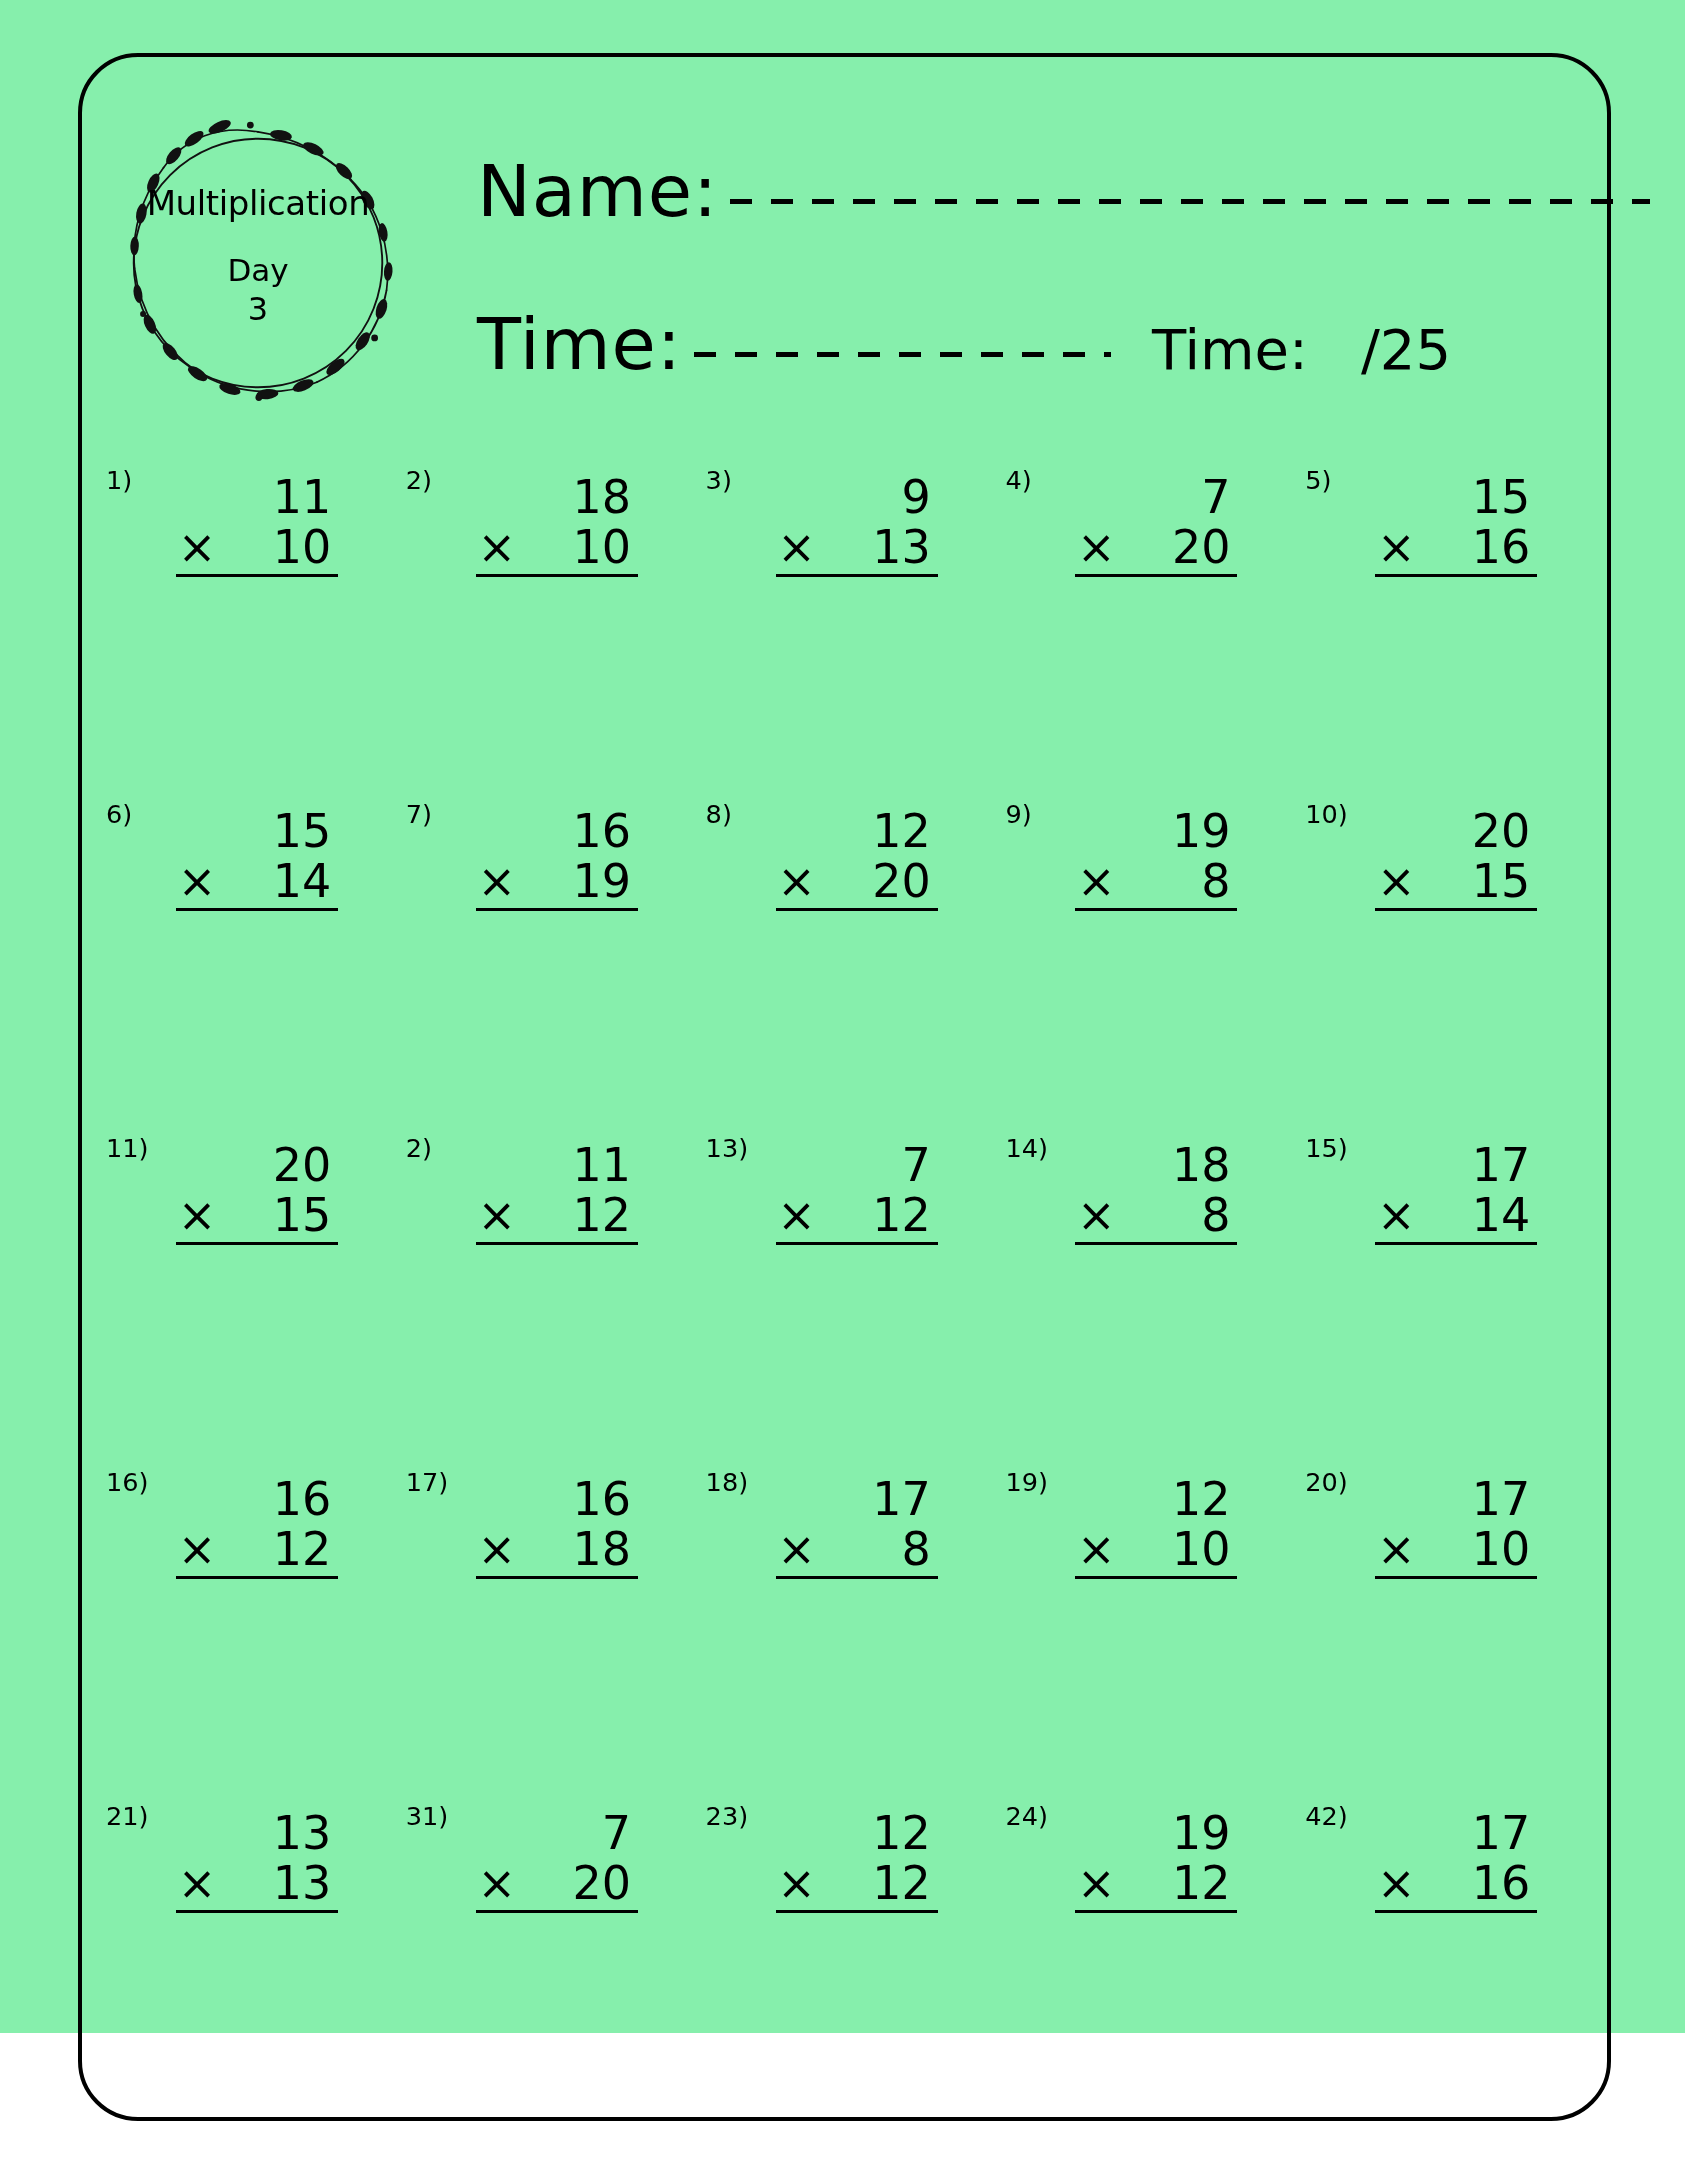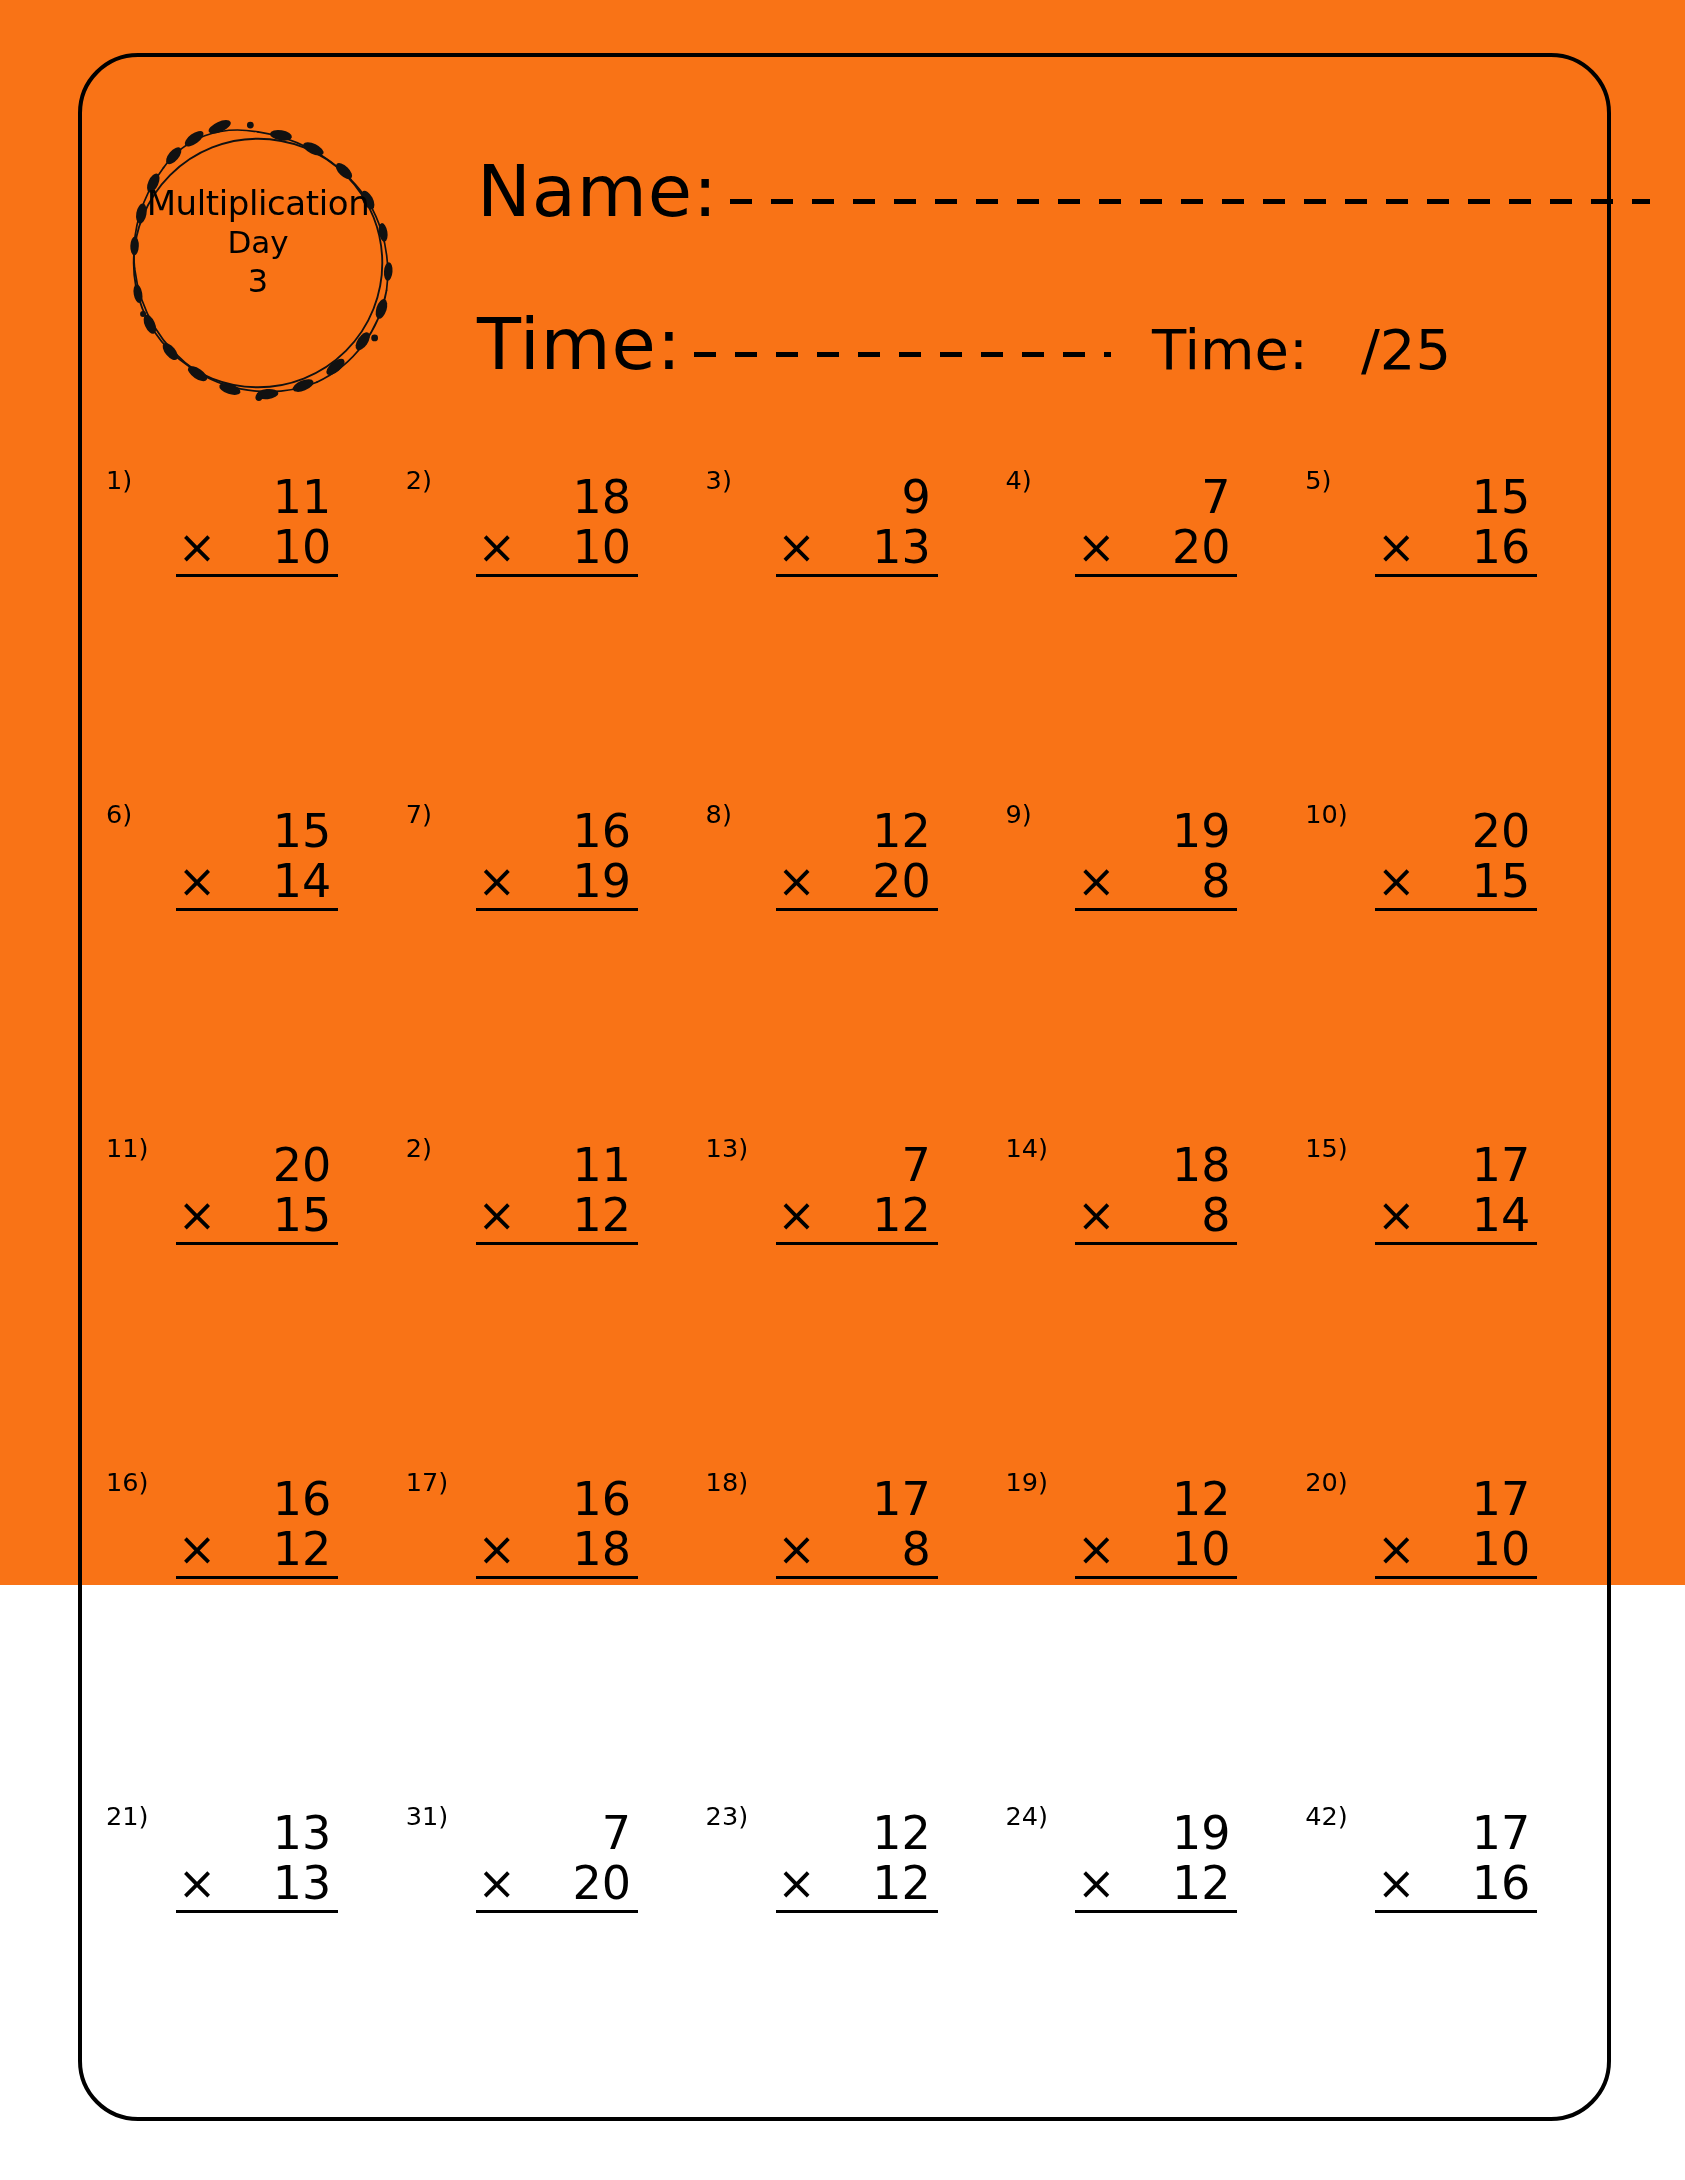--- a/index.html
+++ b/index.html
@@ -10,22 +10,22 @@
   body {
     width: 1686px;
     height: 2181px;
     font-family: "DejaVu Sans", sans-serif;
     color: #000000;
     overflow: hidden;
   }
   .page {
     position: relative;
     width: 1686px;
-    height: 1585px;
-    background: #f97316;
+    height: 2033px;
+    background: #86efac;
   }
   .sheet-border {
     position: absolute;
     left: 78px;
     top: 53px;
     width: 1533px;
     height: 2068px;
     border: 4.3px solid #000000;
     border-radius: 60px;
     box-sizing: border-box;
@@ -53,20 +53,21 @@
     font-family: "DejaVu Sans", sans-serif;
     line-height: 1.22;
   }
   .badge-title {
     font-size: 34px;
     letter-spacing: -0.4px;
     white-space: nowrap;
   }
   .badge-sub {
     font-size: 31px;
+    margin-top: 28px;
   }
   .badge-num {
     font-size: 32px;
   }
 
   .name-row {
     position: absolute;
     left: 477px;
     top: 149px;
     display: flex;

